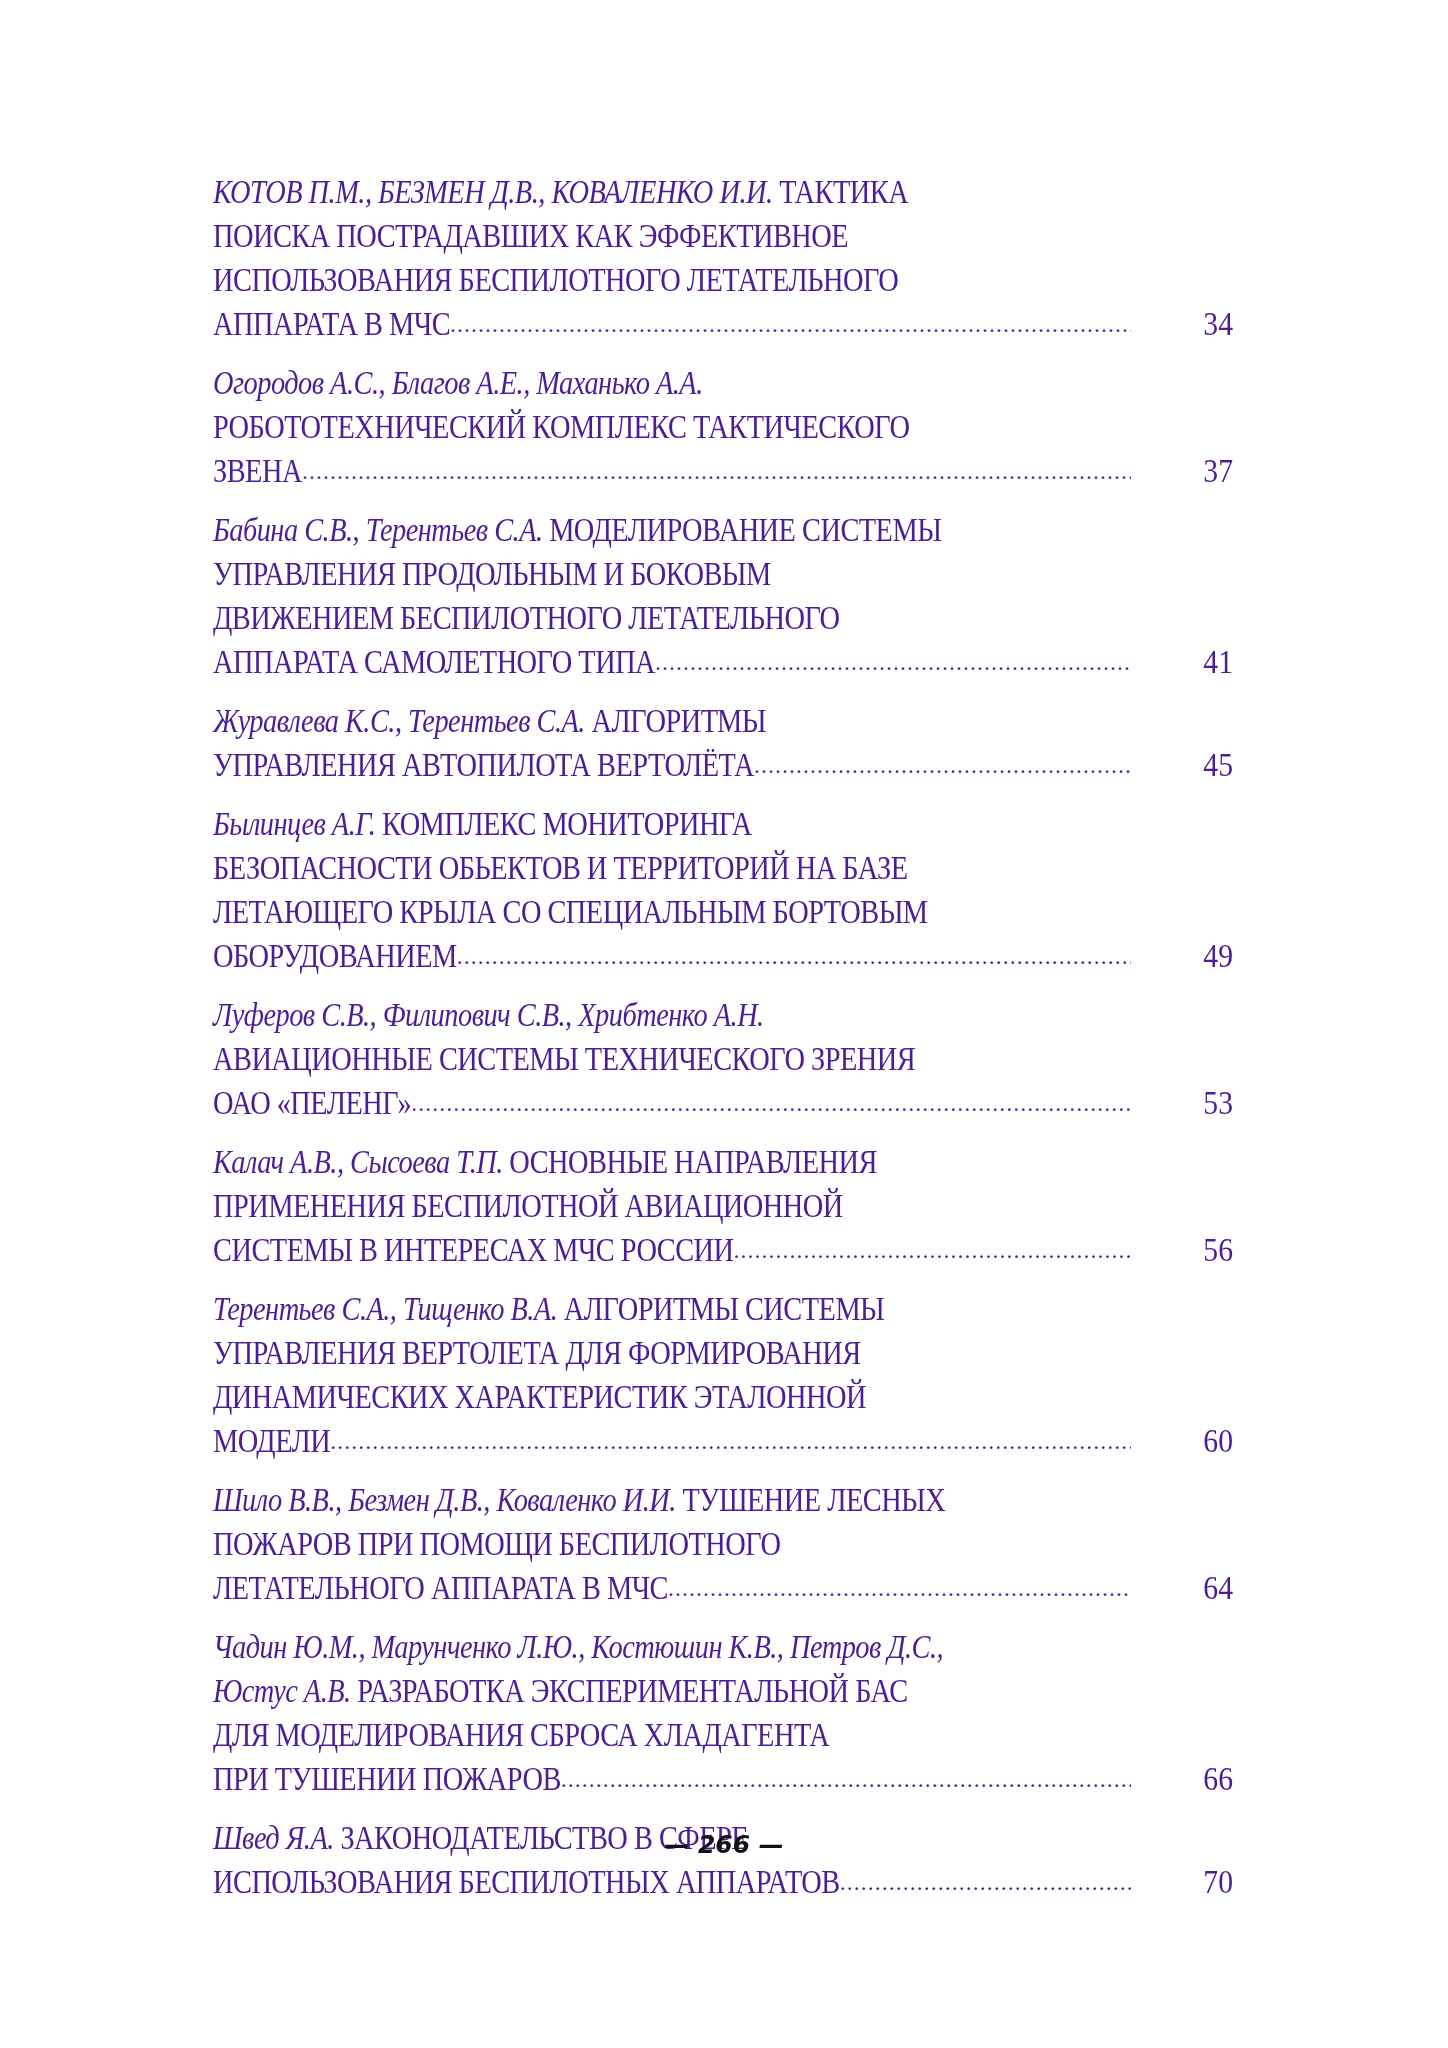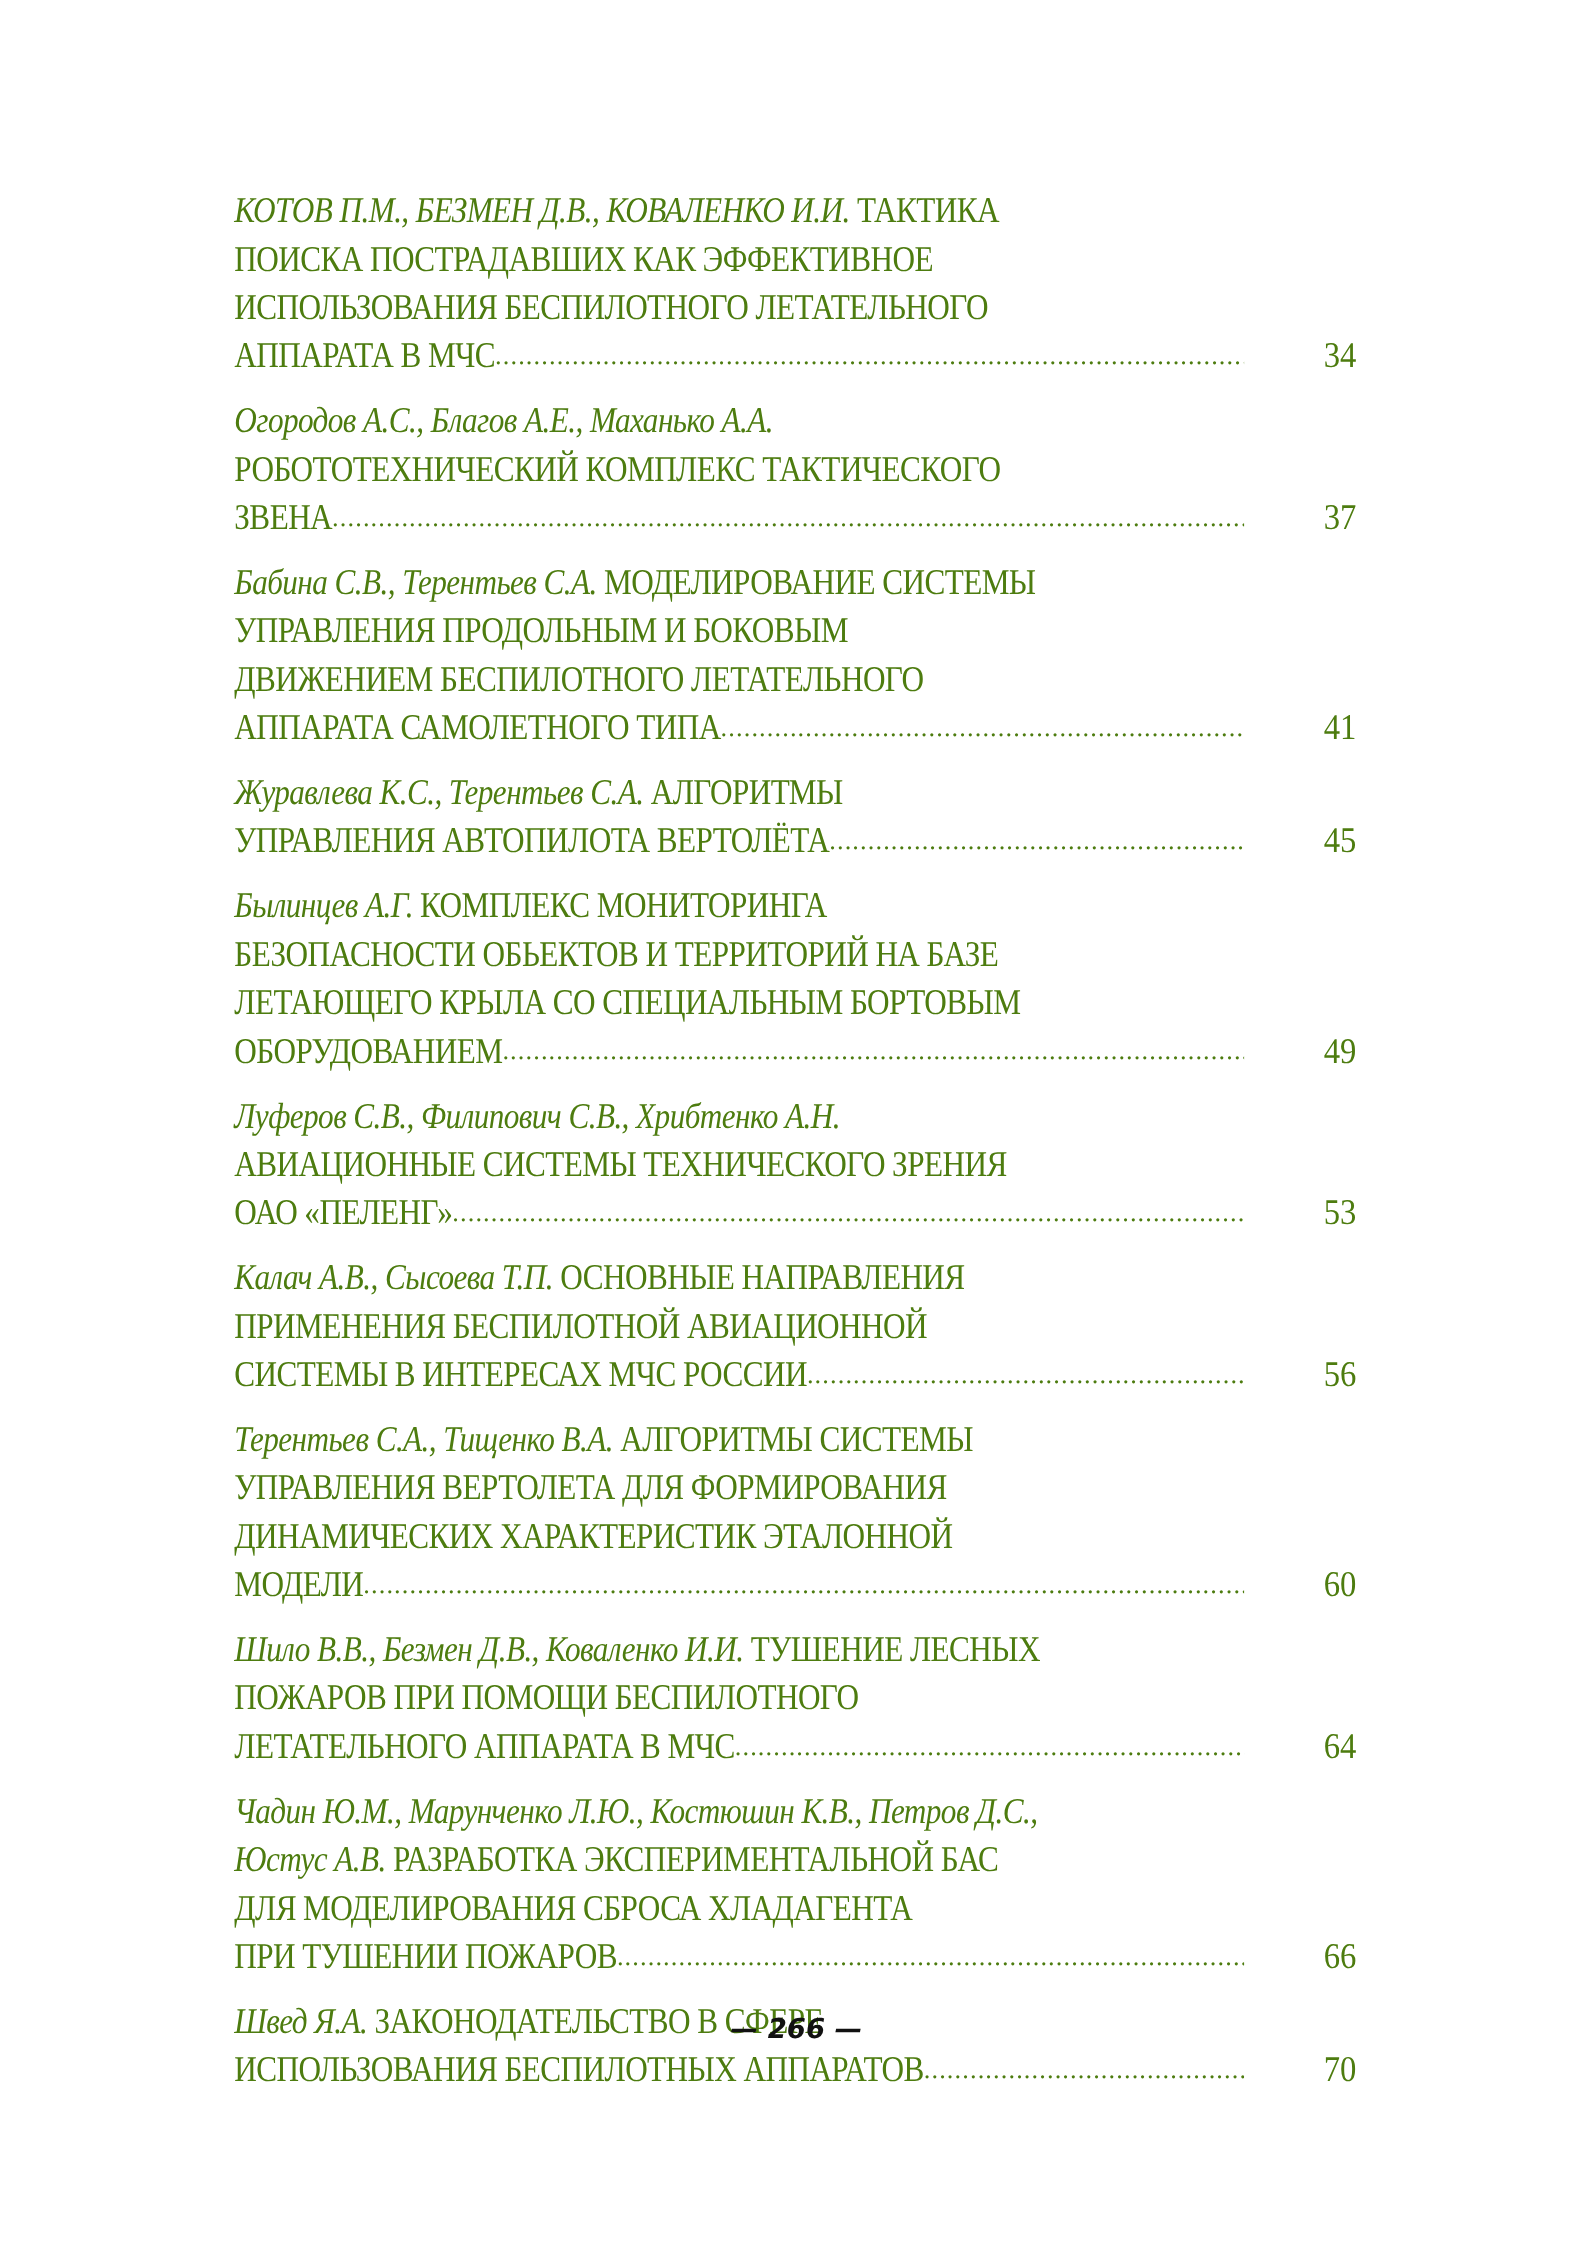--- a/index.html
+++ b/index.html
@@ -1,20 +1,20 @@
 <!DOCTYPE html>
 <html><head>
   <meta charset="utf-8">
   <style>
     html, body { margin: 0; padding: 0; background: #ffffff; }
     body { width: 1448px; height: 2048px; position: relative; overflow: hidden; }
     .page {
       position: absolute; left: 213px; top: 170px; width: 1020px;
       font-family: "Liberation Serif", "DejaVu Serif", serif;
-      color: #4d7c0f;
+      color: #4c1d95;
     }
     .entry { margin-bottom: 15px; }
     .line {
       font-size: 33px; line-height: 44px; height: 44px;
       white-space: nowrap; letter-spacing: -0.6px;
       transform: scaleX(0.86); transform-origin: left center;
       width: 1186px;
     }
     .authors { font-style: italic; }
     .last-row {

